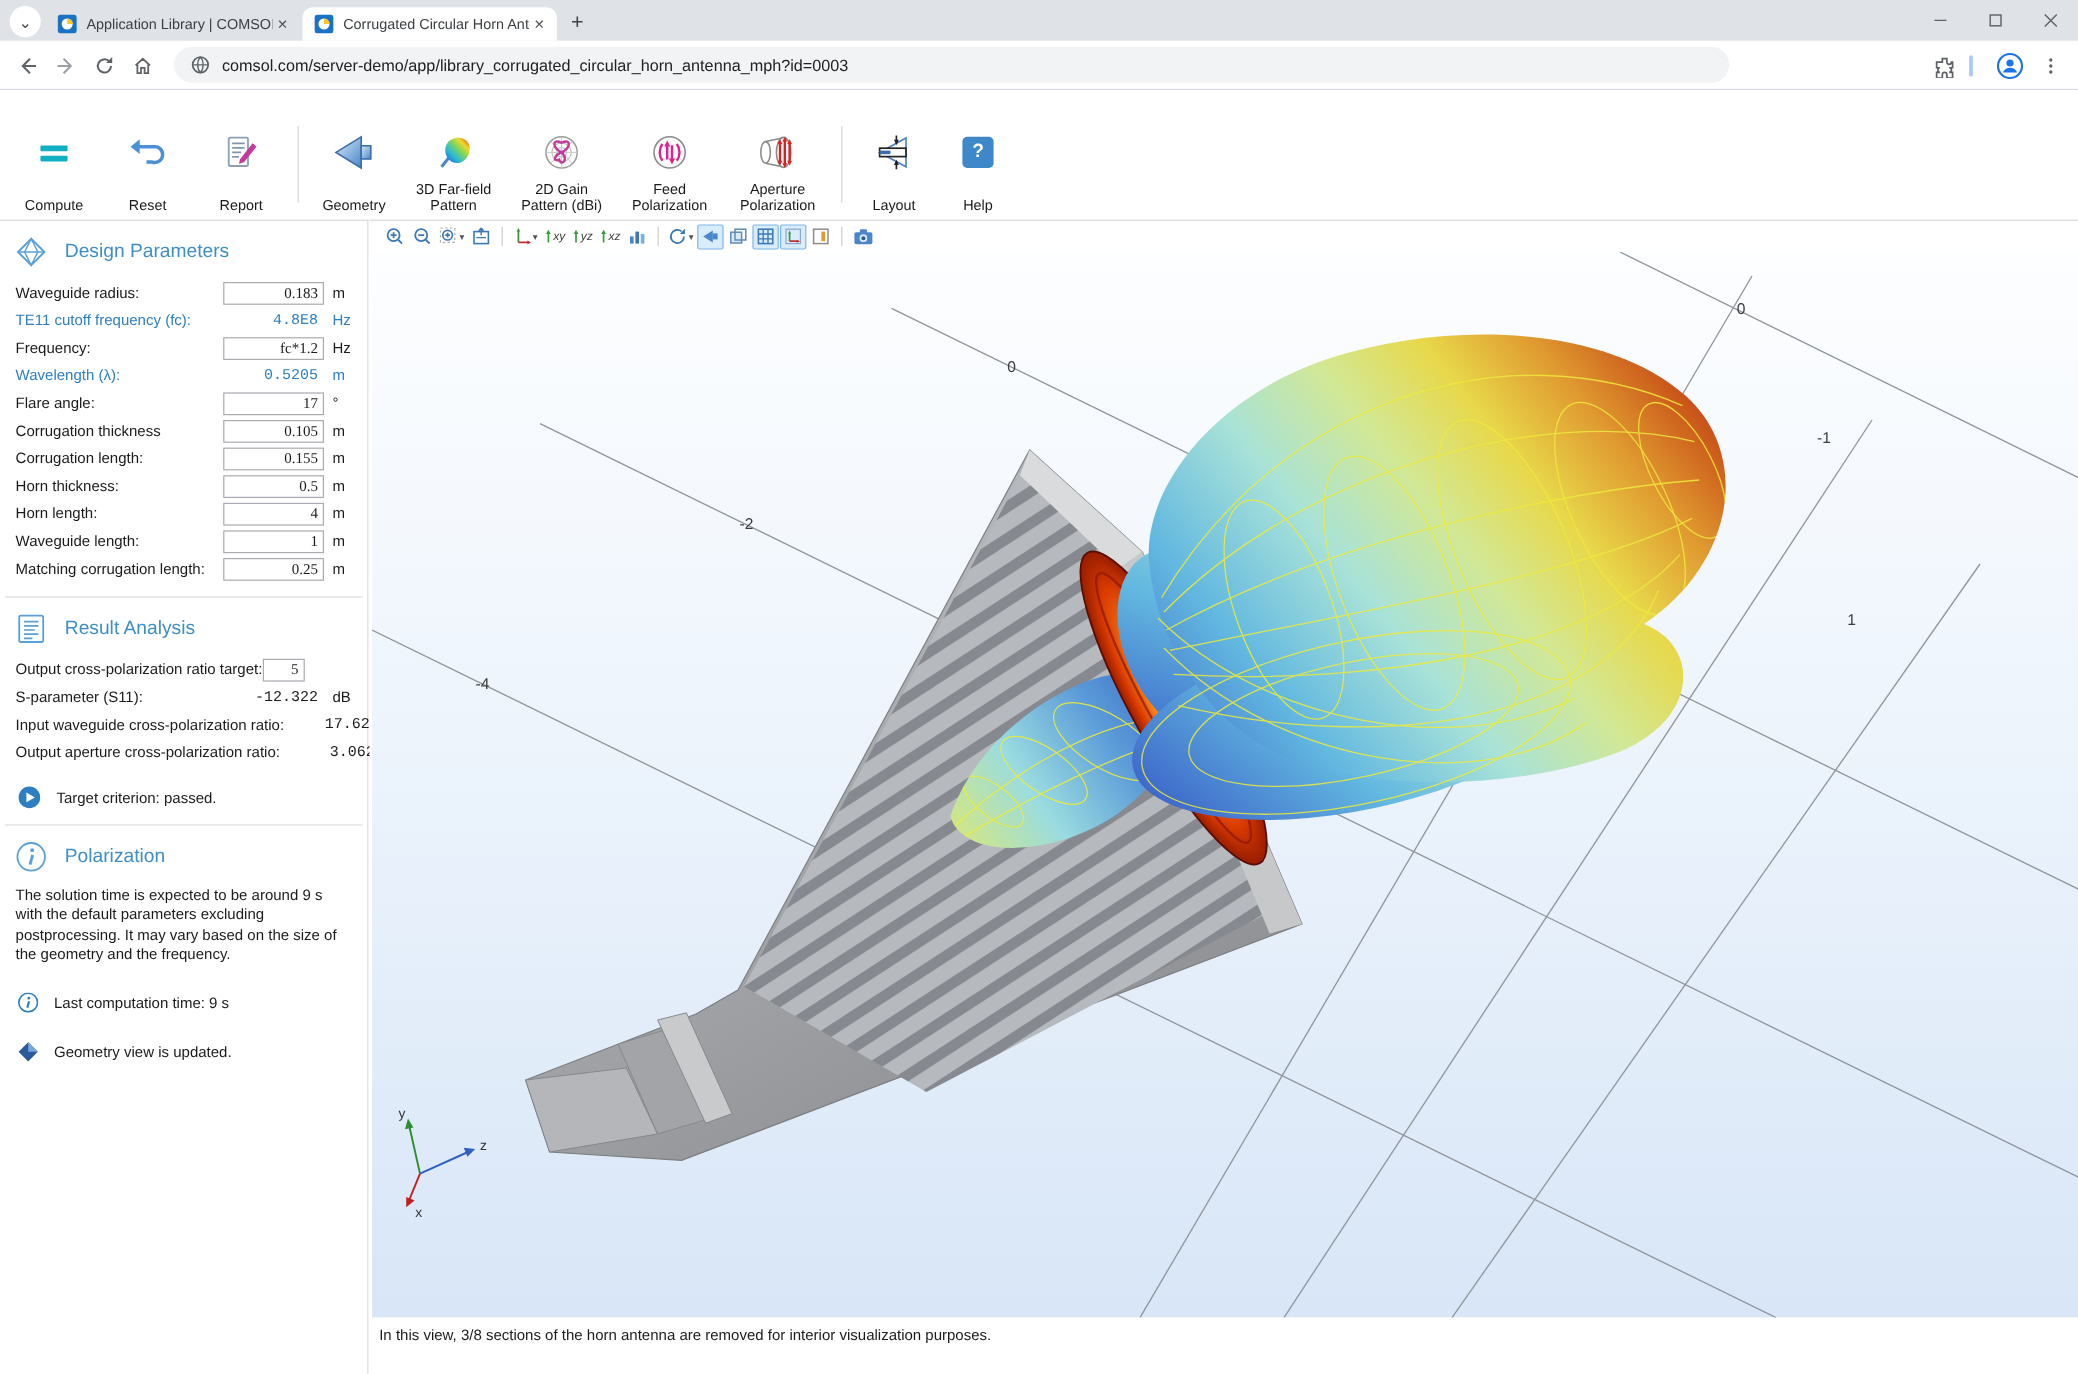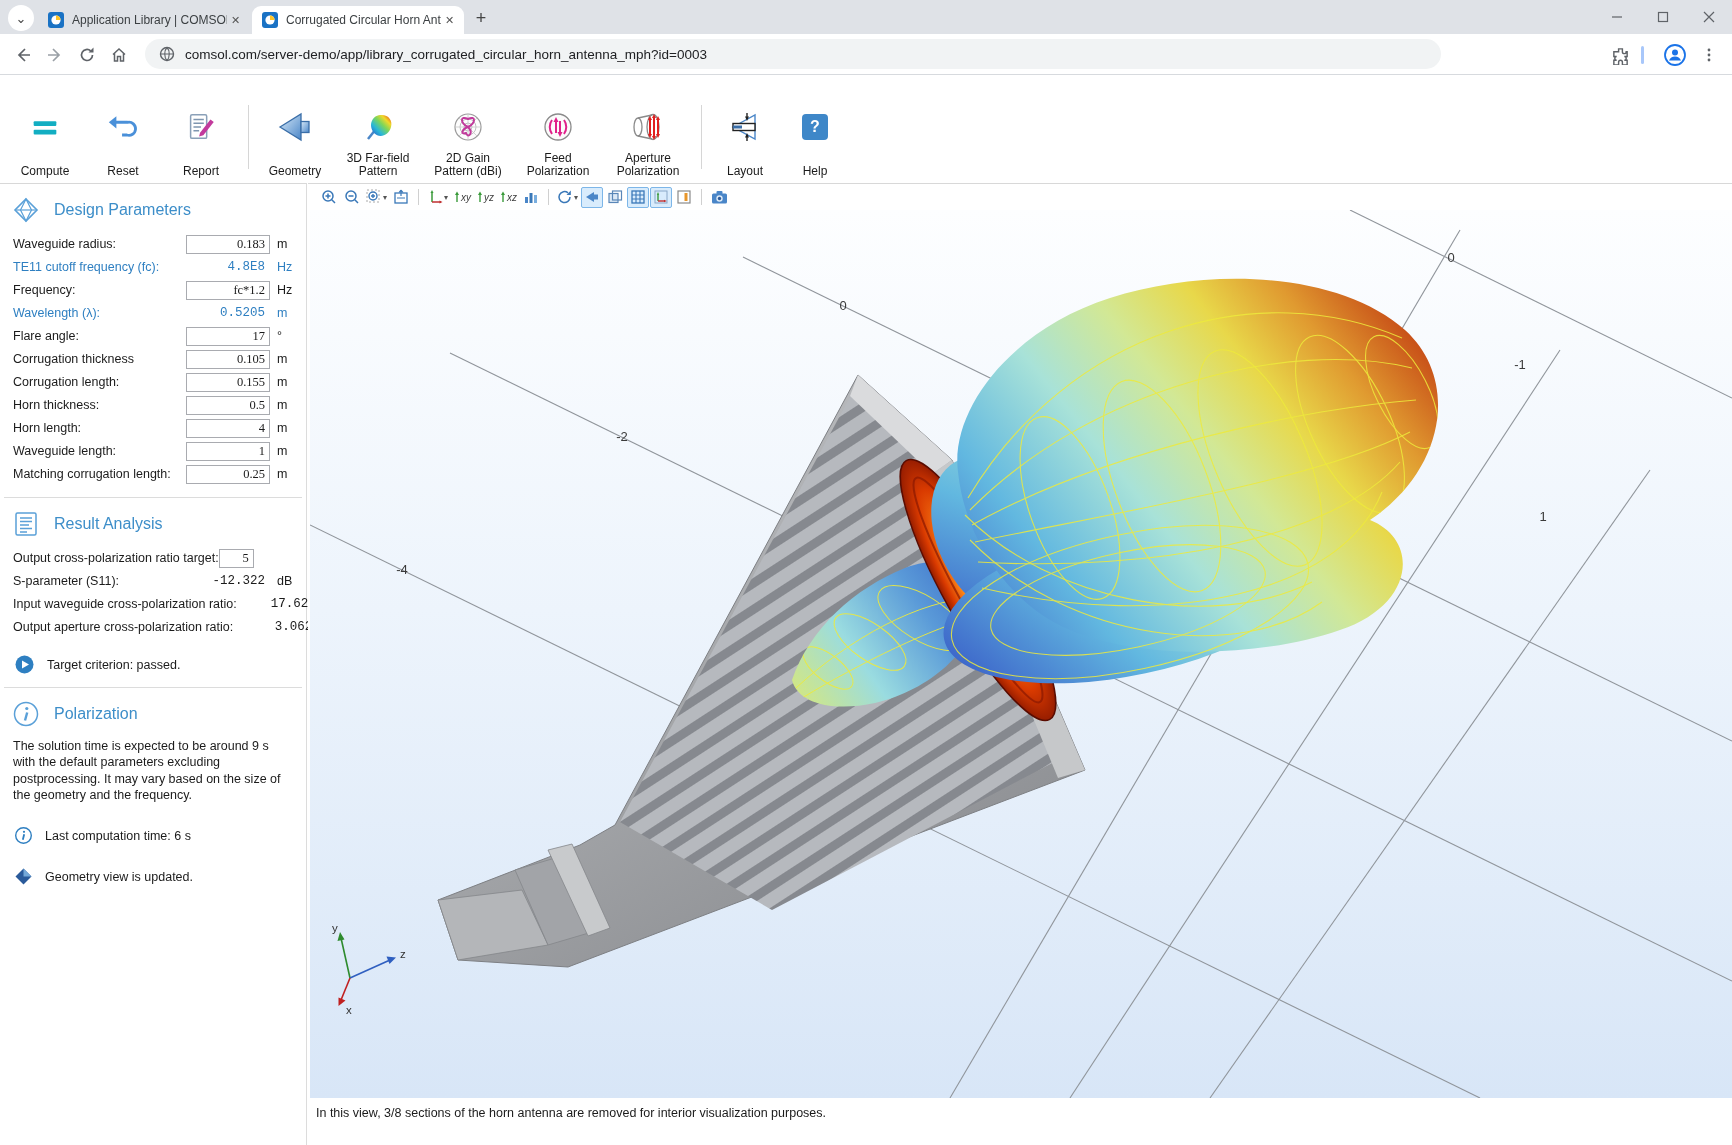--- a/index.html
+++ b/index.html
@@ -440,21 +440,21 @@
     </div>
 
     <div class="para">The solution time is expected to be around 9 s with the default parameters excluding postprocessing. It may vary based on the size of the geometry and the frequency.</div>
 
     <div class="status-row" style="margin-top:24px">
       <svg width="17" height="17" viewBox="0 0 17 17">
         <circle cx="8.5" cy="8.5" r="7.8" fill="none" stroke="#2e7fc1" stroke-width="1.4"></circle>
         <circle cx="9" cy="4.8" r="1.1" fill="#2e7fc1"></circle>
         <path d="M9.2 7.3 L7.8 12.8" stroke="#2e7fc1" stroke-width="1.8"></path>
         </svg>
-      <span>Last computation time: 6 s</span>
+      <span>Last computation time: 9 s</span>
     </div>
 
     <div class="status-row" style="margin-top:24px">
       <svg width="17" height="17" viewBox="0 0 17 17">
         <polygon points="8.5,0.5 16.5,8.5 8.5,16.5 0.5,8.5" fill="#2a5a9a"></polygon>
         <polygon points="8.5,0.5 16.5,8.5 8.5,8.5" fill="#74a8d8"></polygon>
         </svg>
       <span>Geometry view is updated.</span>
     </div>
   </div>

